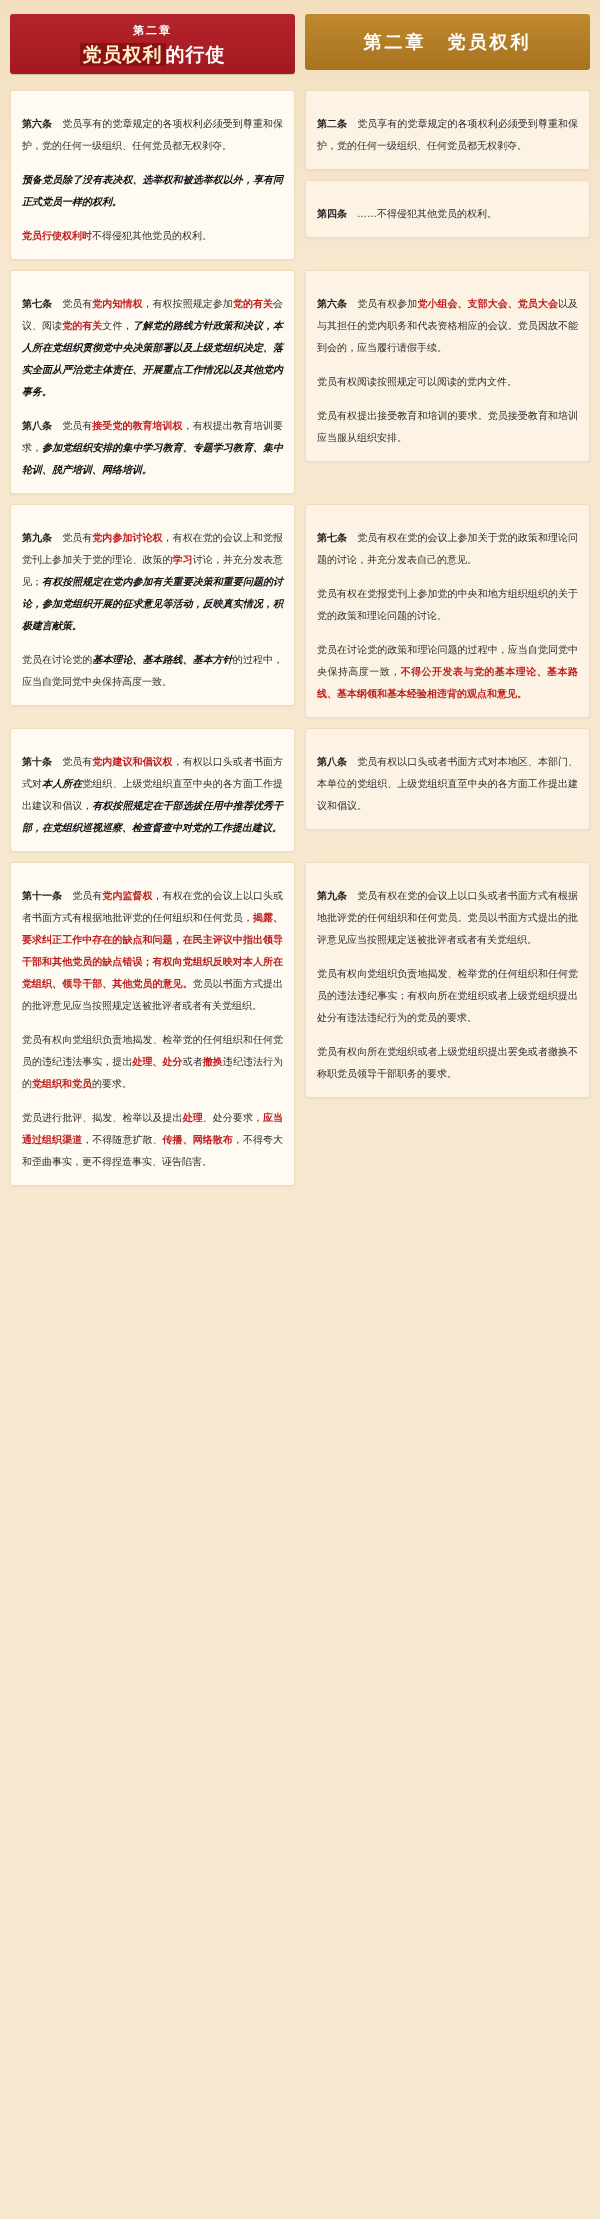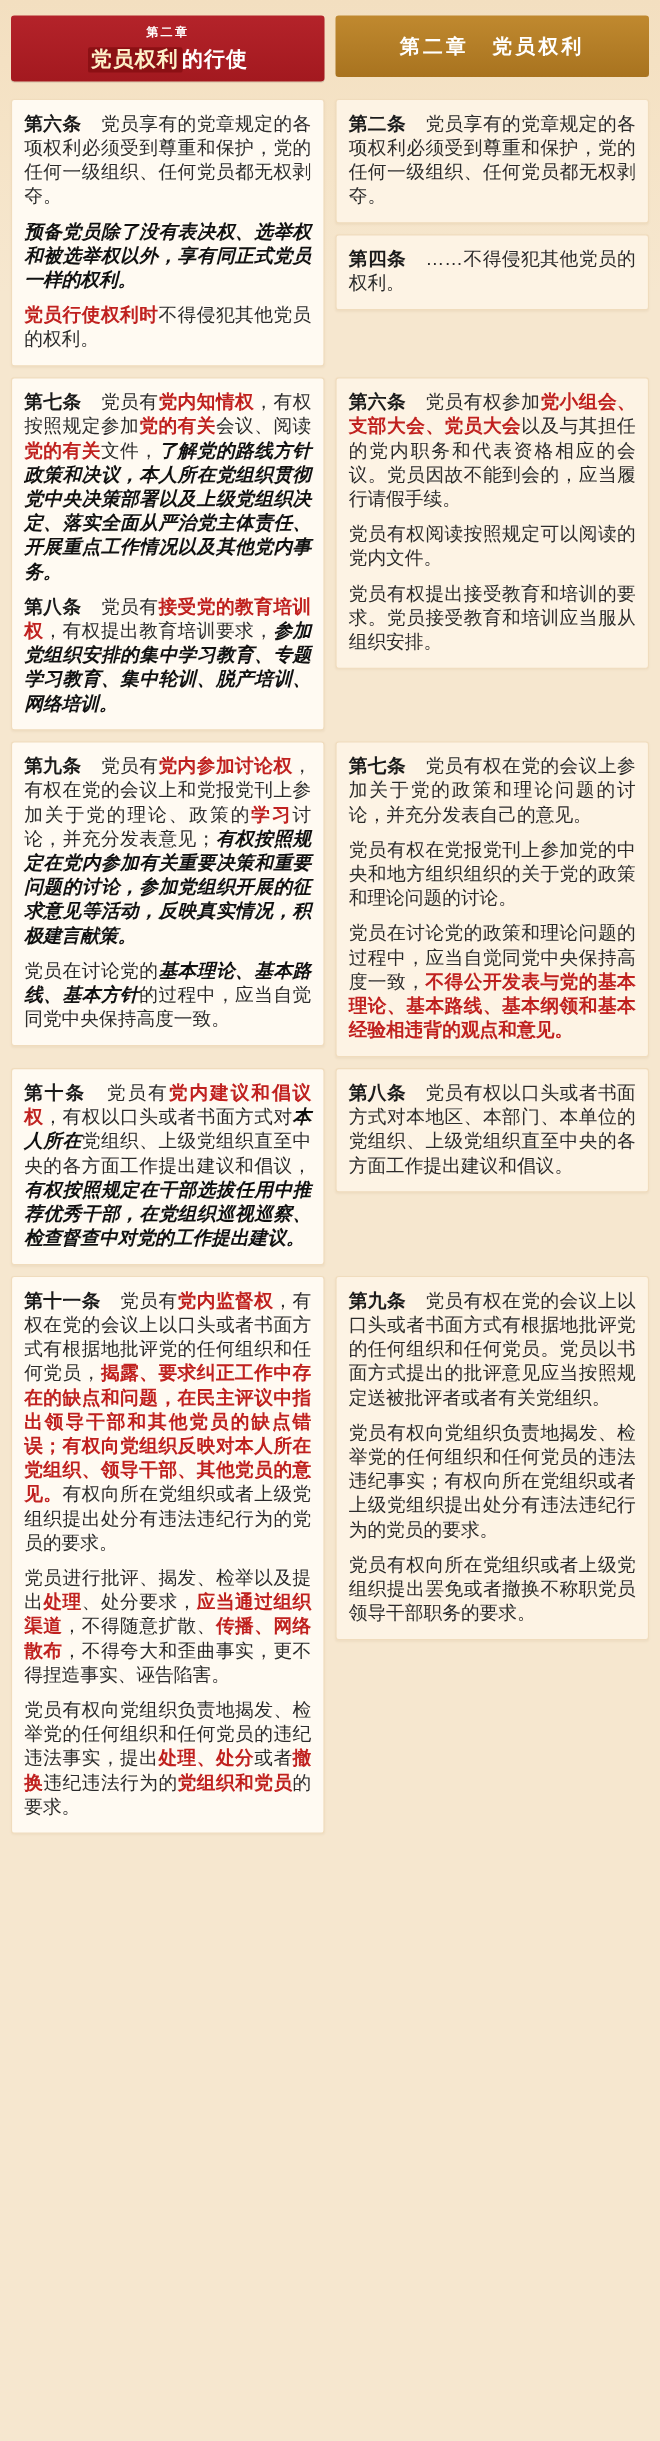--- a/index.html
+++ b/index.html
@@ -86,22 +86,22 @@
   .card{
     background:#fffaf2;
     border:1px solid #f0dcbd;
     border-radius:3px;
     padding:10px 11px 12px 11px;
     box-sizing:border-box;
     box-shadow:0 1px 2px rgba(150,110,60,.08);
   }
   .card.alt{background:#fdf3e4;}
   p.para{
-    margin:1px 0 10px 0;
-    font-size:17px;
+    margin:12px 0 10px 0;
+    font-size:10px;
     line-height:22px;
     color:#2b2b2b;
     text-align:justify;
     text-indent:0;
   }
   p.para:last-child{margin-bottom:0;}
   .ind2{padding-left:0;text-indent:24px;}
   .b{font-weight:bold;color:#111;font-style:italic;}
   .r{color:#c0211f;font-weight:bold;}
   .art{font-weight:bold;color:#1b1b1b;}
@@ -195,23 +195,23 @@
         </div>
         <div class="cell">
           <div class="card alt">
             <p class="para ind2"><span class="art">第八条</span><span>　党员有权以口头或者书面方式对本地区、本部门、本单位的党组织、上级党组织直至中央的各方面工作提出建议和倡议。</span></p>
           </div>
         </div>
       </div>
       <div class="row">
         <div class="cell">
           <div class="card">
-            <p class="para ind2"><span class="art">第十一条</span><span>　党员有</span><span class="r">党内监督权</span><span>，有权在党的会议上以口头或者书面方式有根据地批评党的任何组织和任何党员，</span><span class="r">揭露、要求纠正工作中存在的缺点和问题，在民主评议中指出领导干部和其他党员的缺点错误；有权向党组织反映对本人所在党组织、领导干部、其他党员的意见。</span><span>有权向所在党组织或者上级党组织提出处分有违法违纪行为的党员的要求。</span></p>
+            <p class="para ind2"><span class="art">第十一条</span><span>　党员有</span><span class="r">党内监督权</span><span>，有权在党的会议上以口头或者书面方式有根据地批评党的任何组织和任何党员，</span><span class="r">揭露、要求纠正工作中存在的缺点和问题，在民主评议中指出领导干部和其他党员的缺点错误；有权向党组织反映对本人所在党组织、领导干部、其他党员的意见。</span><span>党员以书面方式提出的批评意见应当按照规定送被批评者或者有关党组织。</span></p>
+            <p class="para ind2"><span>党员有权向党组织负责地揭发、检举党的任何组织和任何党员的违纪违法事实，提出</span><span class="r">处理、处分</span><span>或者</span><span class="r">撤换</span><span>违纪违法行为的</span><span class="r">党组织和党员</span><span>的要求。</span></p>
             <p class="para ind2"><span>党员进行批评、揭发、检举以及提出</span><span class="r">处理</span><span>、处分要求，</span><span class="r">应当通过组织渠道</span><span>，不得随意扩散、</span><span class="r">传播、网络散布</span><span>，不得夸大和歪曲事实，更不得捏造事实、诬告陷害。</span></p>
-            <p class="para ind2"><span>党员有权向党组织负责地揭发、检举党的任何组织和任何党员的违纪违法事实，提出</span><span class="r">处理、处分</span><span>或者</span><span class="r">撤换</span><span>违纪违法行为的</span><span class="r">党组织和党员</span><span>的要求。</span></p>
           </div>
         </div>
         <div class="cell">
           <div class="card alt">
             <p class="para ind2"><span class="art">第九条</span><span>　党员有权在党的会议上以口头或者书面方式有根据地批评党的任何组织和任何党员。党员以书面方式提出的批评意见应当按照规定送被批评者或者有关党组织。</span></p>
             <p class="para ind2"><span>党员有权向党组织负责地揭发、检举党的任何组织和任何党员的违法违纪事实；有权向所在党组织或者上级党组织提出处分有违法违纪行为的党员的要求。</span></p>
             <p class="para ind2"><span>党员有权向所在党组织或者上级党组织提出罢免或者撤换不称职党员领导干部职务的要求。</span></p>
           </div>
         </div>
       </div>

